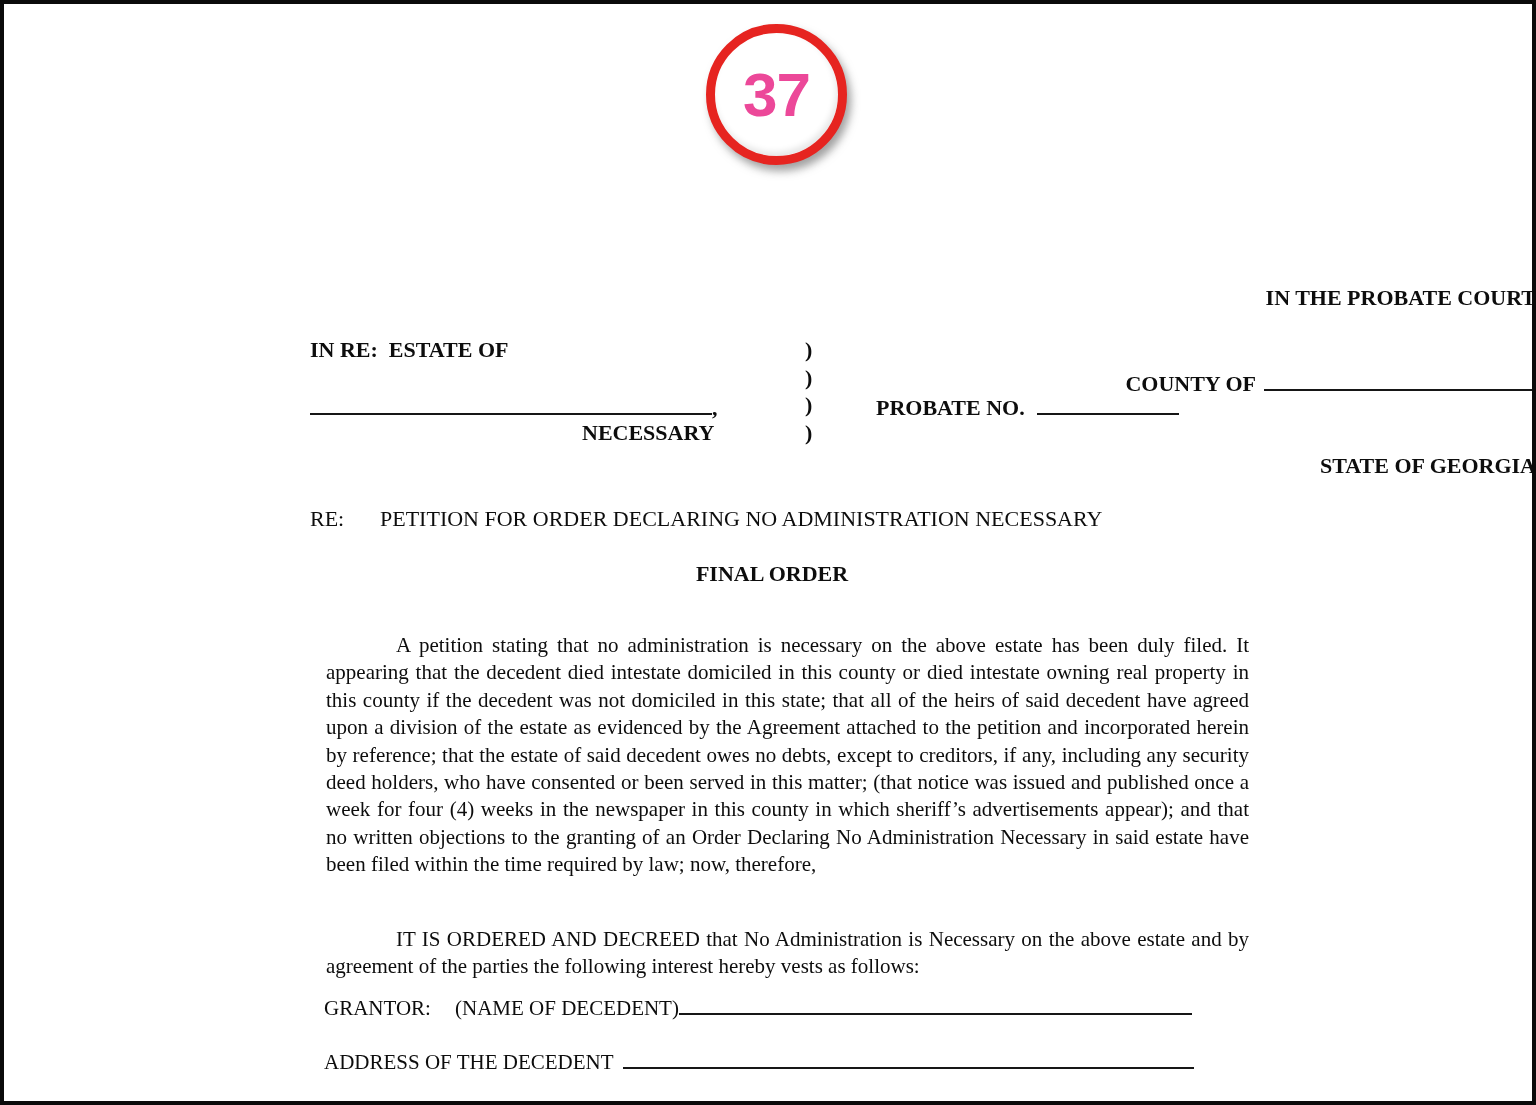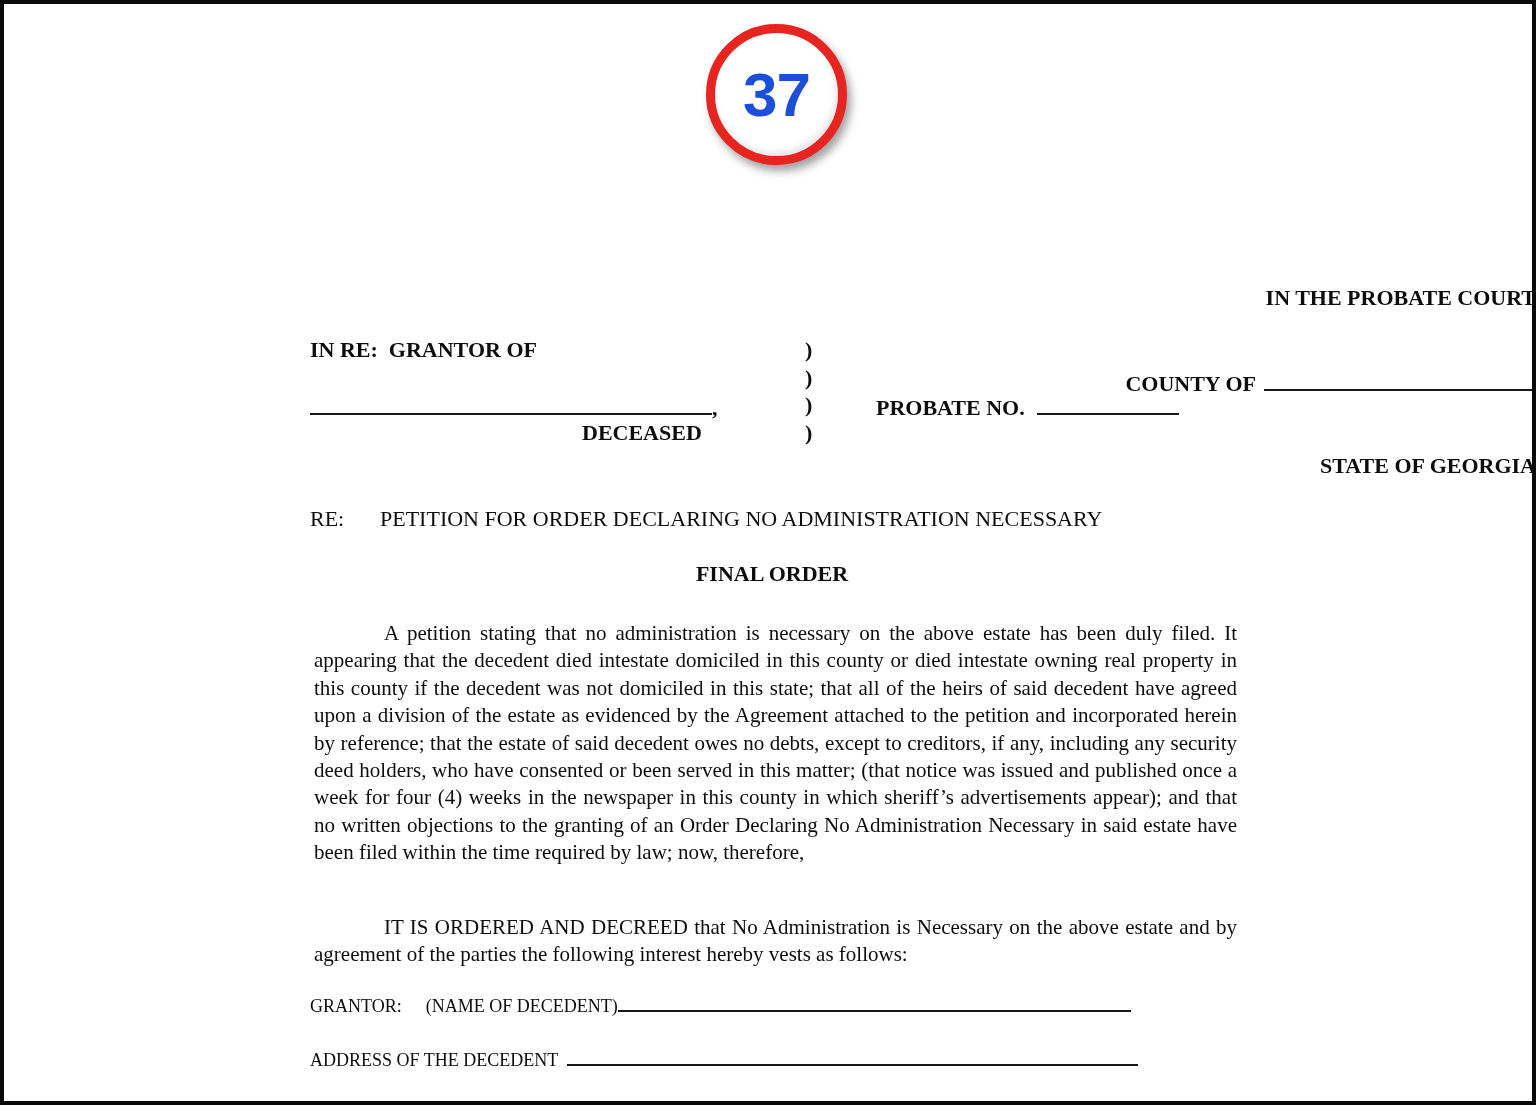--- a/index.html
+++ b/index.html
@@ -28,21 +28,21 @@
     box-sizing: border-box;
     background: #ffffff;
     display: flex; align-items: center; justify-content: center;
     box-shadow: 4px 6px 8px rgba(110,110,110,0.65), inset -2px -4px 6px rgba(0,0,0,0.10);
   }
   .badge-num {
     font-family: "Liberation Sans", sans-serif;
     font-weight: 700;
     font-size: 62px;
     letter-spacing: -1px;
-    color: #1d4ed8;
+    color: #ec4899;
     line-height: 1;
   }
   
   .court-header {
     position: absolute;
     left: 0; top: 229px; width: 100%;
     text-align: right;
     font-weight: 700;
     font-size: 22px;
     line-height: 27.5px;
@@ -87,33 +87,33 @@
     position: absolute;
     left: 4px; top: 561px; width: 100%;
     margin: 0;
     text-align: center;
     font-weight: 700; font-size: 22px;
   }
   
   .body-para {
     position: absolute;
     left: 310px; width: 923px;
-    margin: 4px;
+    margin: 16px;
     font-size: 21px;
     line-height: 27.4px;
     text-align: justify;
     text-indent: 70px;
   }
   .para1 { top: 616px; }
   .para2 { top: 910px; }
   
   .fill-row {
     position: absolute;
-    left: 310px;
-    font-size: 18px;
+    left: 324px;
+    font-size: 21px;
     white-space: nowrap;
   }
   .grantor-row { top: 992px; }
   .address-row { top: 1046px; }
   .gap-md { display: inline-block; width: 24px; }
   .w-grantor { width: 513px; }
   .w-address { width: 571px; margin-left: 9px; }
 </style>
 </head>
 <body>
@@ -125,28 +125,28 @@
     <span class="badge-num">37</span>
   </div>
 
   <header class="court-header">
     <div>IN THE PROBATE COURT</div>
     <div><span>COUNTY OF</span><span class="blank w-county"></span></div>
     <div>STATE OF GEORGIA</div>
   </header>
 
   <section class="caption">
-    <div class="cap-item cap-inre">IN RE:  GRANTOR OF</div>
+    <div class="cap-item cap-inre">IN RE:  ESTATE OF</div>
     <div class="cap-item cap-paren1">)</div>
     <div class="cap-item cap-paren2">)</div>
     <div class="cap-item cap-paren3">)</div>
     <div class="cap-item cap-paren4">)</div>
     <div class="cap-item cap-name"><span class="blank w-name"></span><span>,</span></div>
     <div class="cap-item cap-estate"><span>PROBATE NO.</span><span class="blank w-estate"></span></div>
-    <div class="cap-item cap-deceased">DECEASED</div>
+    <div class="cap-item cap-deceased">NECESSARY</div>
   </section>
 
   <div class="re-line"><span class="re-label">RE:</span><span>PETITION FOR ORDER DECLARING NO ADMINISTRATION NECESSARY</span></div>
 
   <h2 class="final-order">FINAL ORDER</h2>
 
   <p class="body-para para1">A petition stating that no administration is necessary on the above estate has been duly filed.  It appearing that the decedent died intestate domiciled in this county or died intestate owning real property in this county if the decedent was not domiciled in this state; that all of the heirs of said decedent have agreed upon a division of the estate as evidenced by the Agreement attached to the petition and incorporated herein by reference; that the estate of said decedent owes no debts, except to creditors, if any, including any security deed holders, who have consented or been served in this matter; (that notice was issued and published once a week for four (4) weeks in the newspaper in this county in which sheriff’s advertisements appear); and that no written objections to the granting of an Order Declaring No Administration Necessary in said estate have been filed within the time required by law; now, therefore,</p>
 
   <p class="body-para para2">IT IS ORDERED AND DECREED that No Administration is Necessary on the above estate and by agreement of the parties the following interest hereby vests as follows:</p>
 

